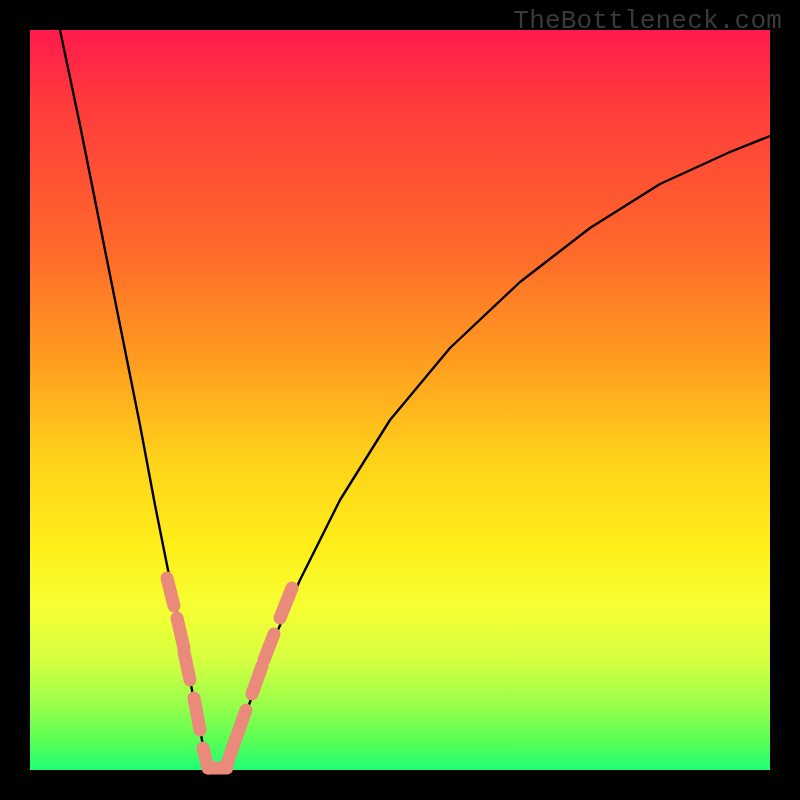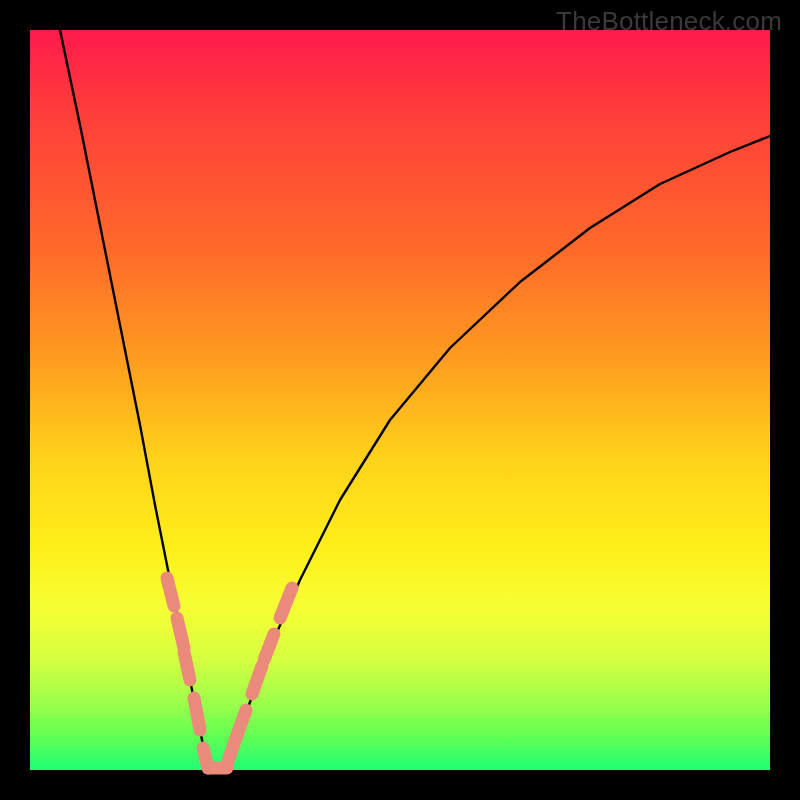--- a/index.html
+++ b/index.html
@@ -41,20 +41,21 @@
   }
   .brand {
     position: absolute;
     top: 6px;
     right: 18px;
     color: #3a3a3a;
     font-size: 26px;
     font-weight: 500;
     letter-spacing: 0.2px;
     user-select: none;
+    font-family: Liberation Mono, monospace;
   }
   svg.curves {
     position: absolute;
     left: 0;
     top: 0;
     width: 740px;
     height: 740px;
     overflow: visible;
   }
 </style>

